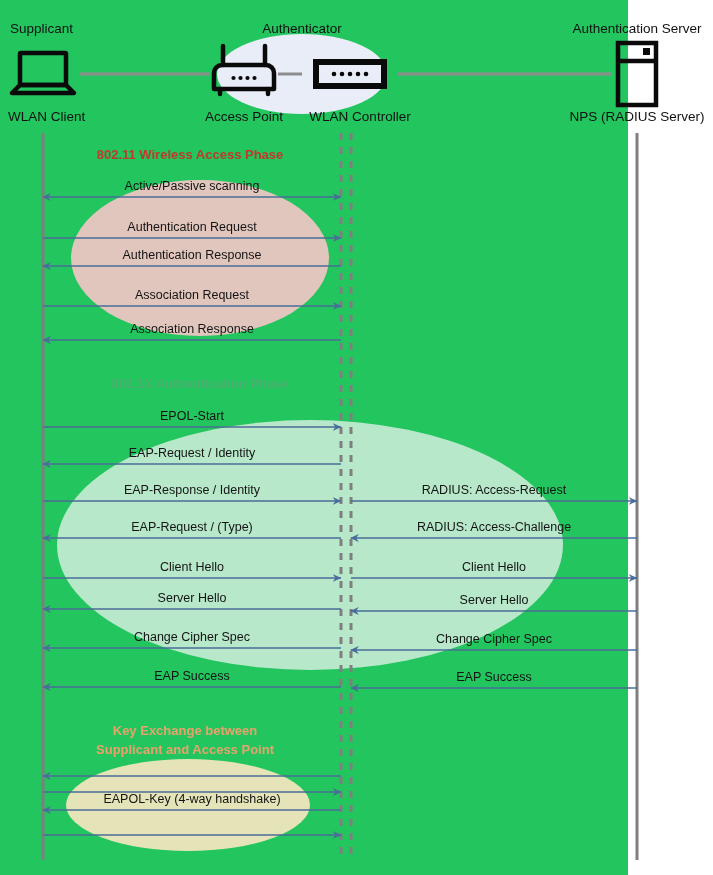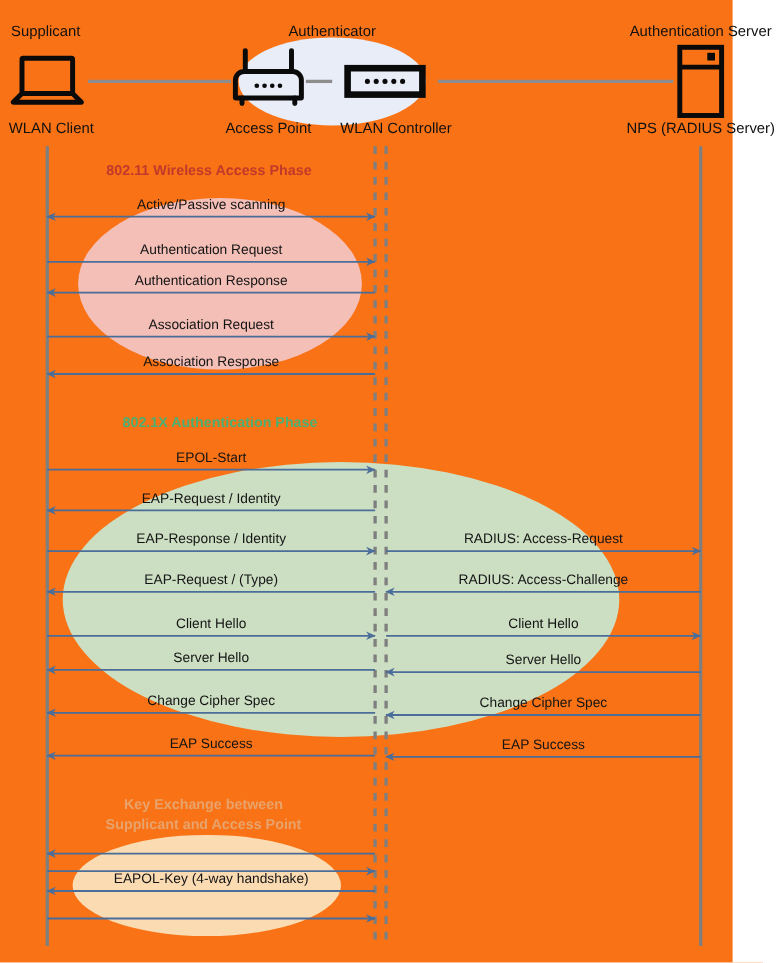--- a/index.html
+++ b/index.html
@@ -11,22 +11,21 @@
   body {
     font-family: "Liberation Sans", sans-serif;
     width: 713px;
     height: 875px;
     overflow: hidden;
   }
   #diagram-root {
     position: relative;
     width: 628px;
     height: 875px;
-    background: #f97316;
-    padding-left: 38px;
+    background: #22c55e;
   }
   svg.canvas {
     position: absolute;
     top: 0;
     left: 0;
     width: 713px;
     height: 875px;
     display: block;
   }
   .actor-title {

